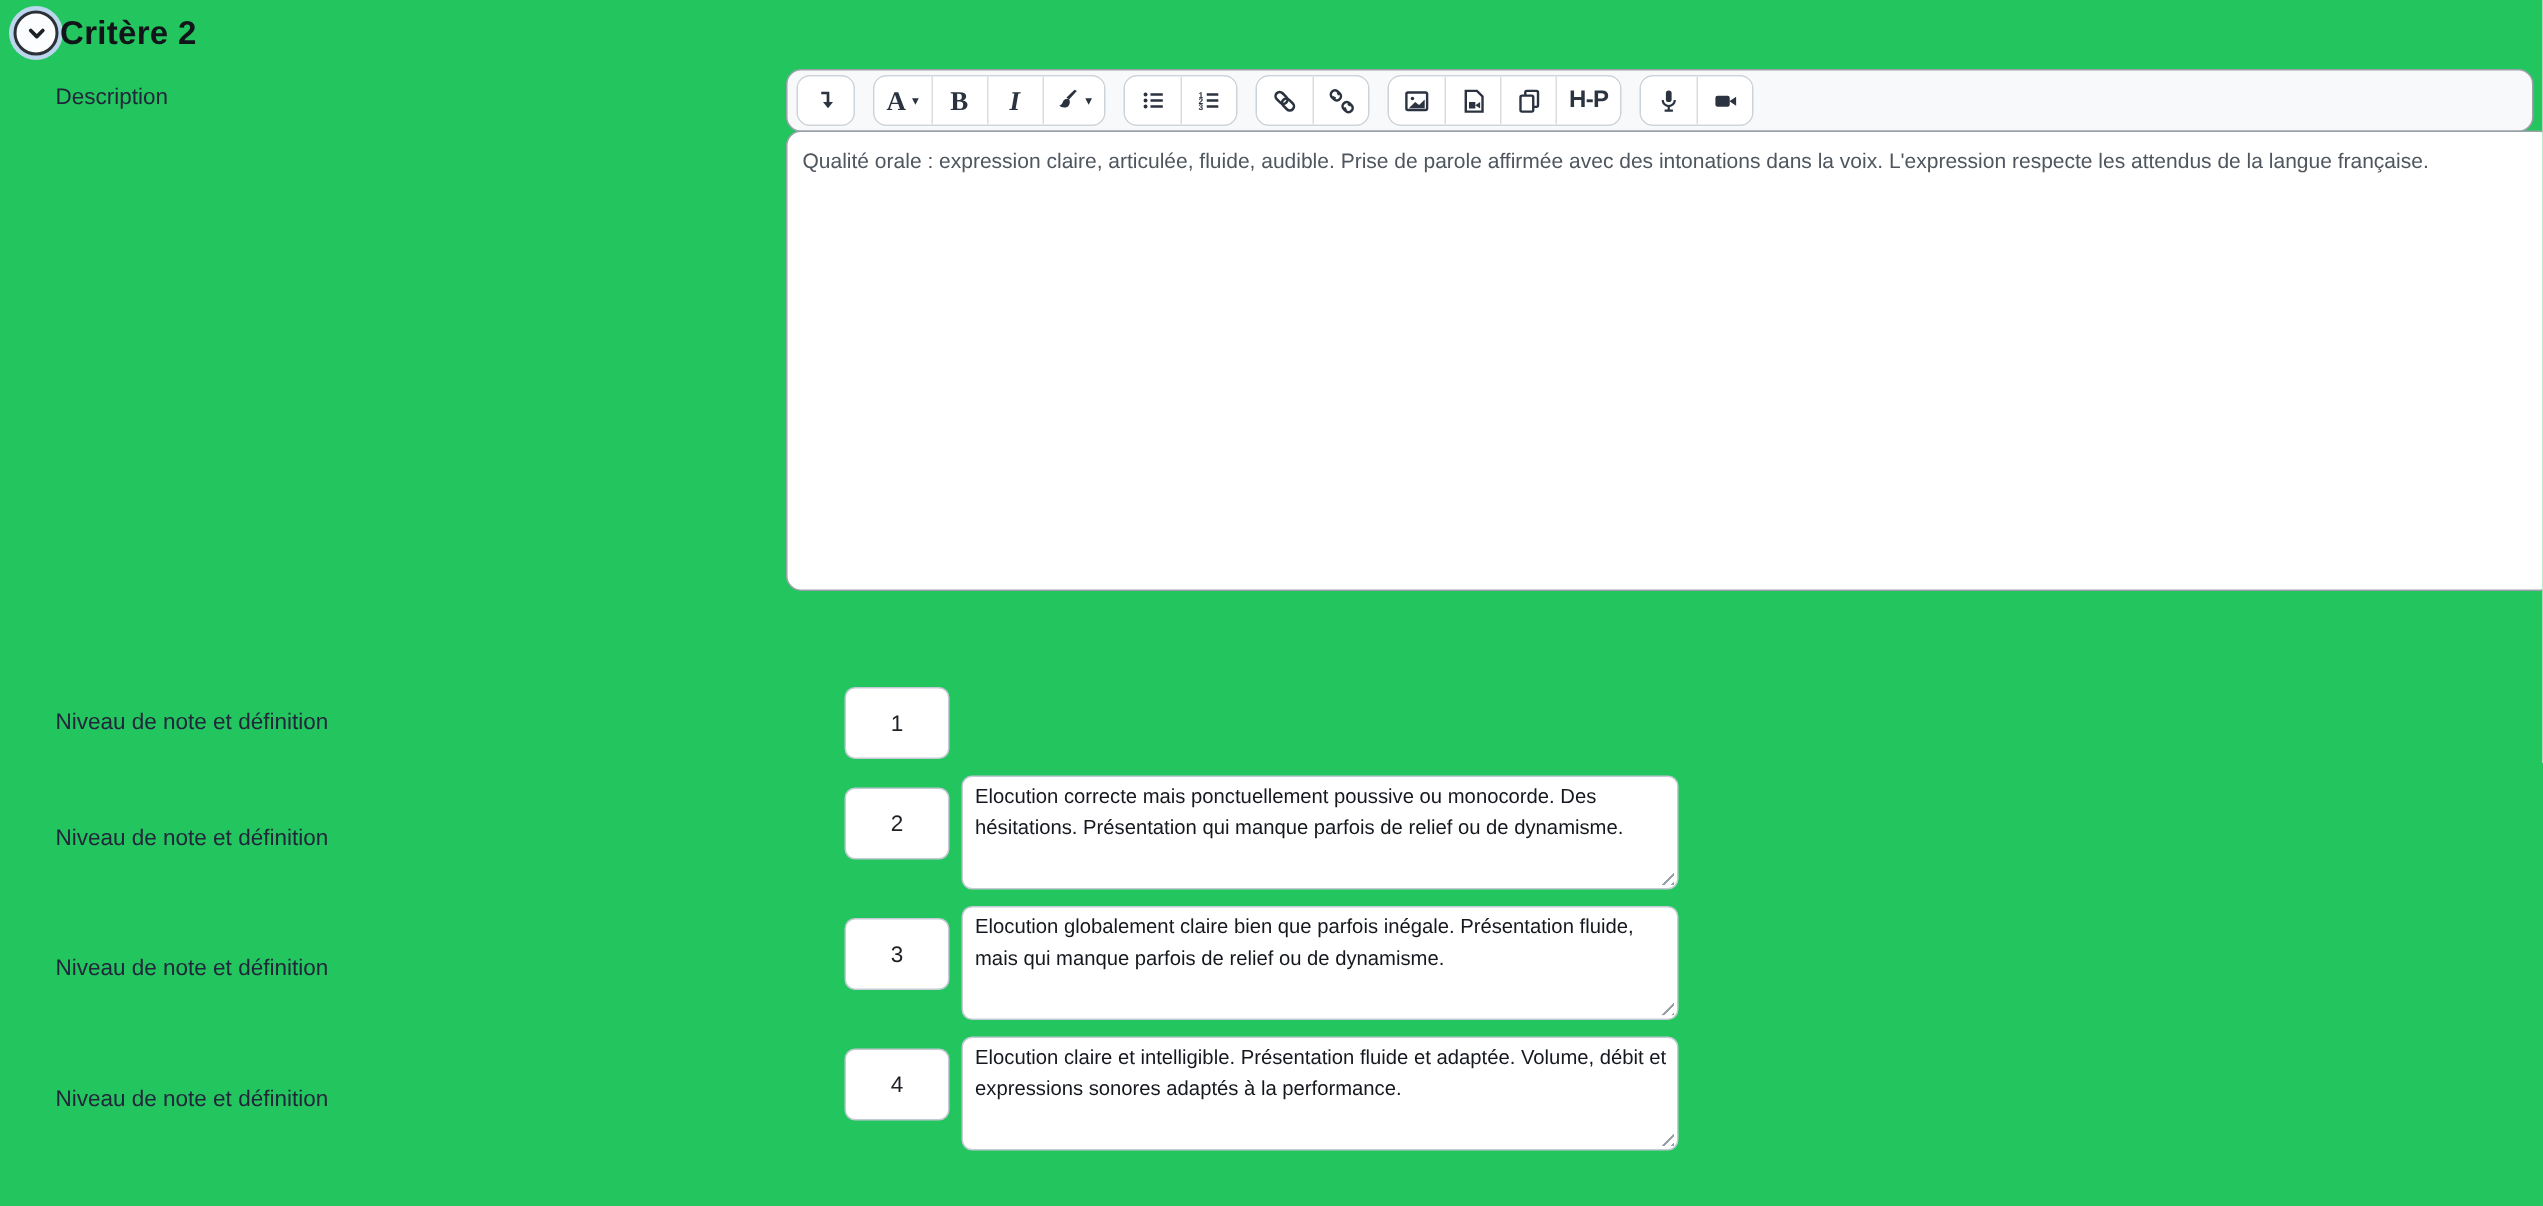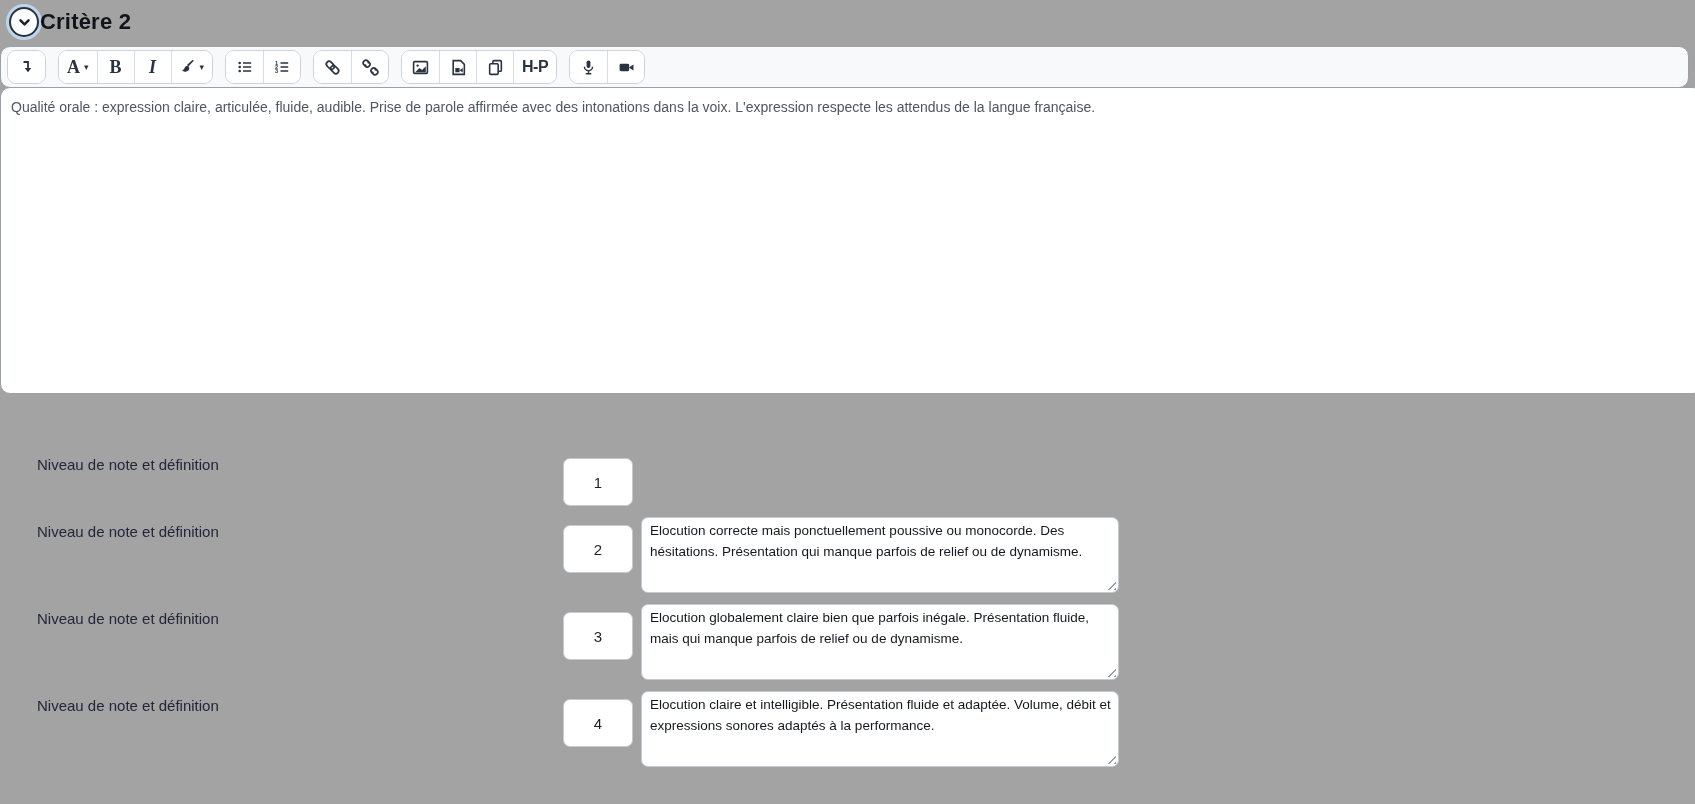--- a/index.html
+++ b/index.html
@@ -1,17 +1,17 @@
 <!DOCTYPE html>
 <html><head>
 <meta charset="utf-8">
 <style>
   html,body{margin:0;padding:0;background:#fff;}
   body{width:1695px;height:804px;font-family:"Liberation Sans",sans-serif;color:#22263a;}
-  .page{position:relative;width:1695px;height:804px;overflow:hidden;background:#a3a3a3;}
+  .page{position:relative;width:1695px;height:804px;overflow:hidden;background:#22c55e;}
 
   
   .header-row{display:flex;align-items:center;padding:7px 0 0 9px;}
   .collapse-btn{width:30px;height:30px;border-radius:50%;border:2px solid #2c3137;background:#fcfdfe;
     box-shadow:0 0 0 3px #bcd6ee;display:flex;align-items:center;justify-content:center;padding:0;cursor:pointer;color:#1d2125;}
   .crit-title{font-size:22px;font-weight:700;color:#111419;margin:0 0 0 1px;letter-spacing:.2px;}
 
   
   .form-row{display:flex;align-items:flex-start;}
   .label-col{width:524px;flex-shrink:0;box-sizing:border-box;padding:10px 10px 0 37px;font-size:15px;color:#22263a;}
@@ -30,21 +30,21 @@
   .glyph-italic{font-family:"Liberation Serif",serif;font-size:18px;font-style:italic;font-weight:600;line-height:1;}
   .glyph-h5p{font-size:16px;font-weight:700;letter-spacing:-.5px;}
   .caret{font-size:9px;margin-left:4px;color:#2b3340;}
   .icon{display:inline-flex;line-height:0;}
   .editor-content{box-sizing:border-box;height:307px;margin-top:-1px;width:calc(100% + 8px);
     border:1px solid #9aa1a8;border-radius:10px;background:#fff;padding:9px 10px;
     font-size:14px;line-height:20px;color:#4f565e;overflow:hidden;}
 
   
   .levels{margin-top:56px;}
-  .level-row{margin-bottom:11px;}
+  .level-row{margin-bottom:11px;align-items:center;}
   .level-content{display:flex;align-items:flex-start;padding-left:39px;}
   .score-input{width:70px;height:48px;margin:8px 8px 0 0;box-sizing:border-box;border:1px solid #c3cad3;border-radius:7px;
     text-align:center;font-size:15px;color:#1d2125;font-family:inherit;background:#fff;}
   .def-wrap{position:relative;display:inline-block;}
   .definition{display:block;box-sizing:border-box;width:478px;border:1px solid #c3cad3;border-radius:7px;background:#fff;
     padding:3px 7px 3px 8px;font-family:inherit;font-size:13.5px;line-height:20.5px;color:#15181e;resize:none;overflow:hidden;}
   .definition.h-first{height:68px;}
   .definition.h-rest{height:76px;}
   .grip{position:absolute;right:3px;bottom:3px;width:11px;height:11px;
     clip-path:polygon(100% 0,100% 100%,0 100%);
@@ -60,20 +60,23 @@
       <span class="icon">
         <svg width="17" height="17" viewBox="0 0 16 16">
             <path d="M4.2 6 L8 9.8 L11.8 6" fill="none" stroke="currentColor" stroke-width="2.3" stroke-linecap="round" stroke-linejoin="round"></path>
           </svg>
       </span>
     </button>
     <h3 class="crit-title">Critère 2</h3>
   </div>
 
   <div class="form-row desc-row">
+    <div class="label-col">
+      <span>Description</span>
+    </div>
     <div class="editor-area">
 
       <div class="atto-toolbar">
         <div class="tb-group">
           <button class="tb-btn">
             <span class="icon">
               <svg width="16" height="16" viewBox="0 0 16 16">
                   <path d="M4.5 3 H9 V9.5" fill="none" stroke="currentColor" stroke-width="1.8"></path>
                   <path d="M5.7 9 H12.3 L9 13.2 Z" fill="currentColor"></path>
                 </svg>

